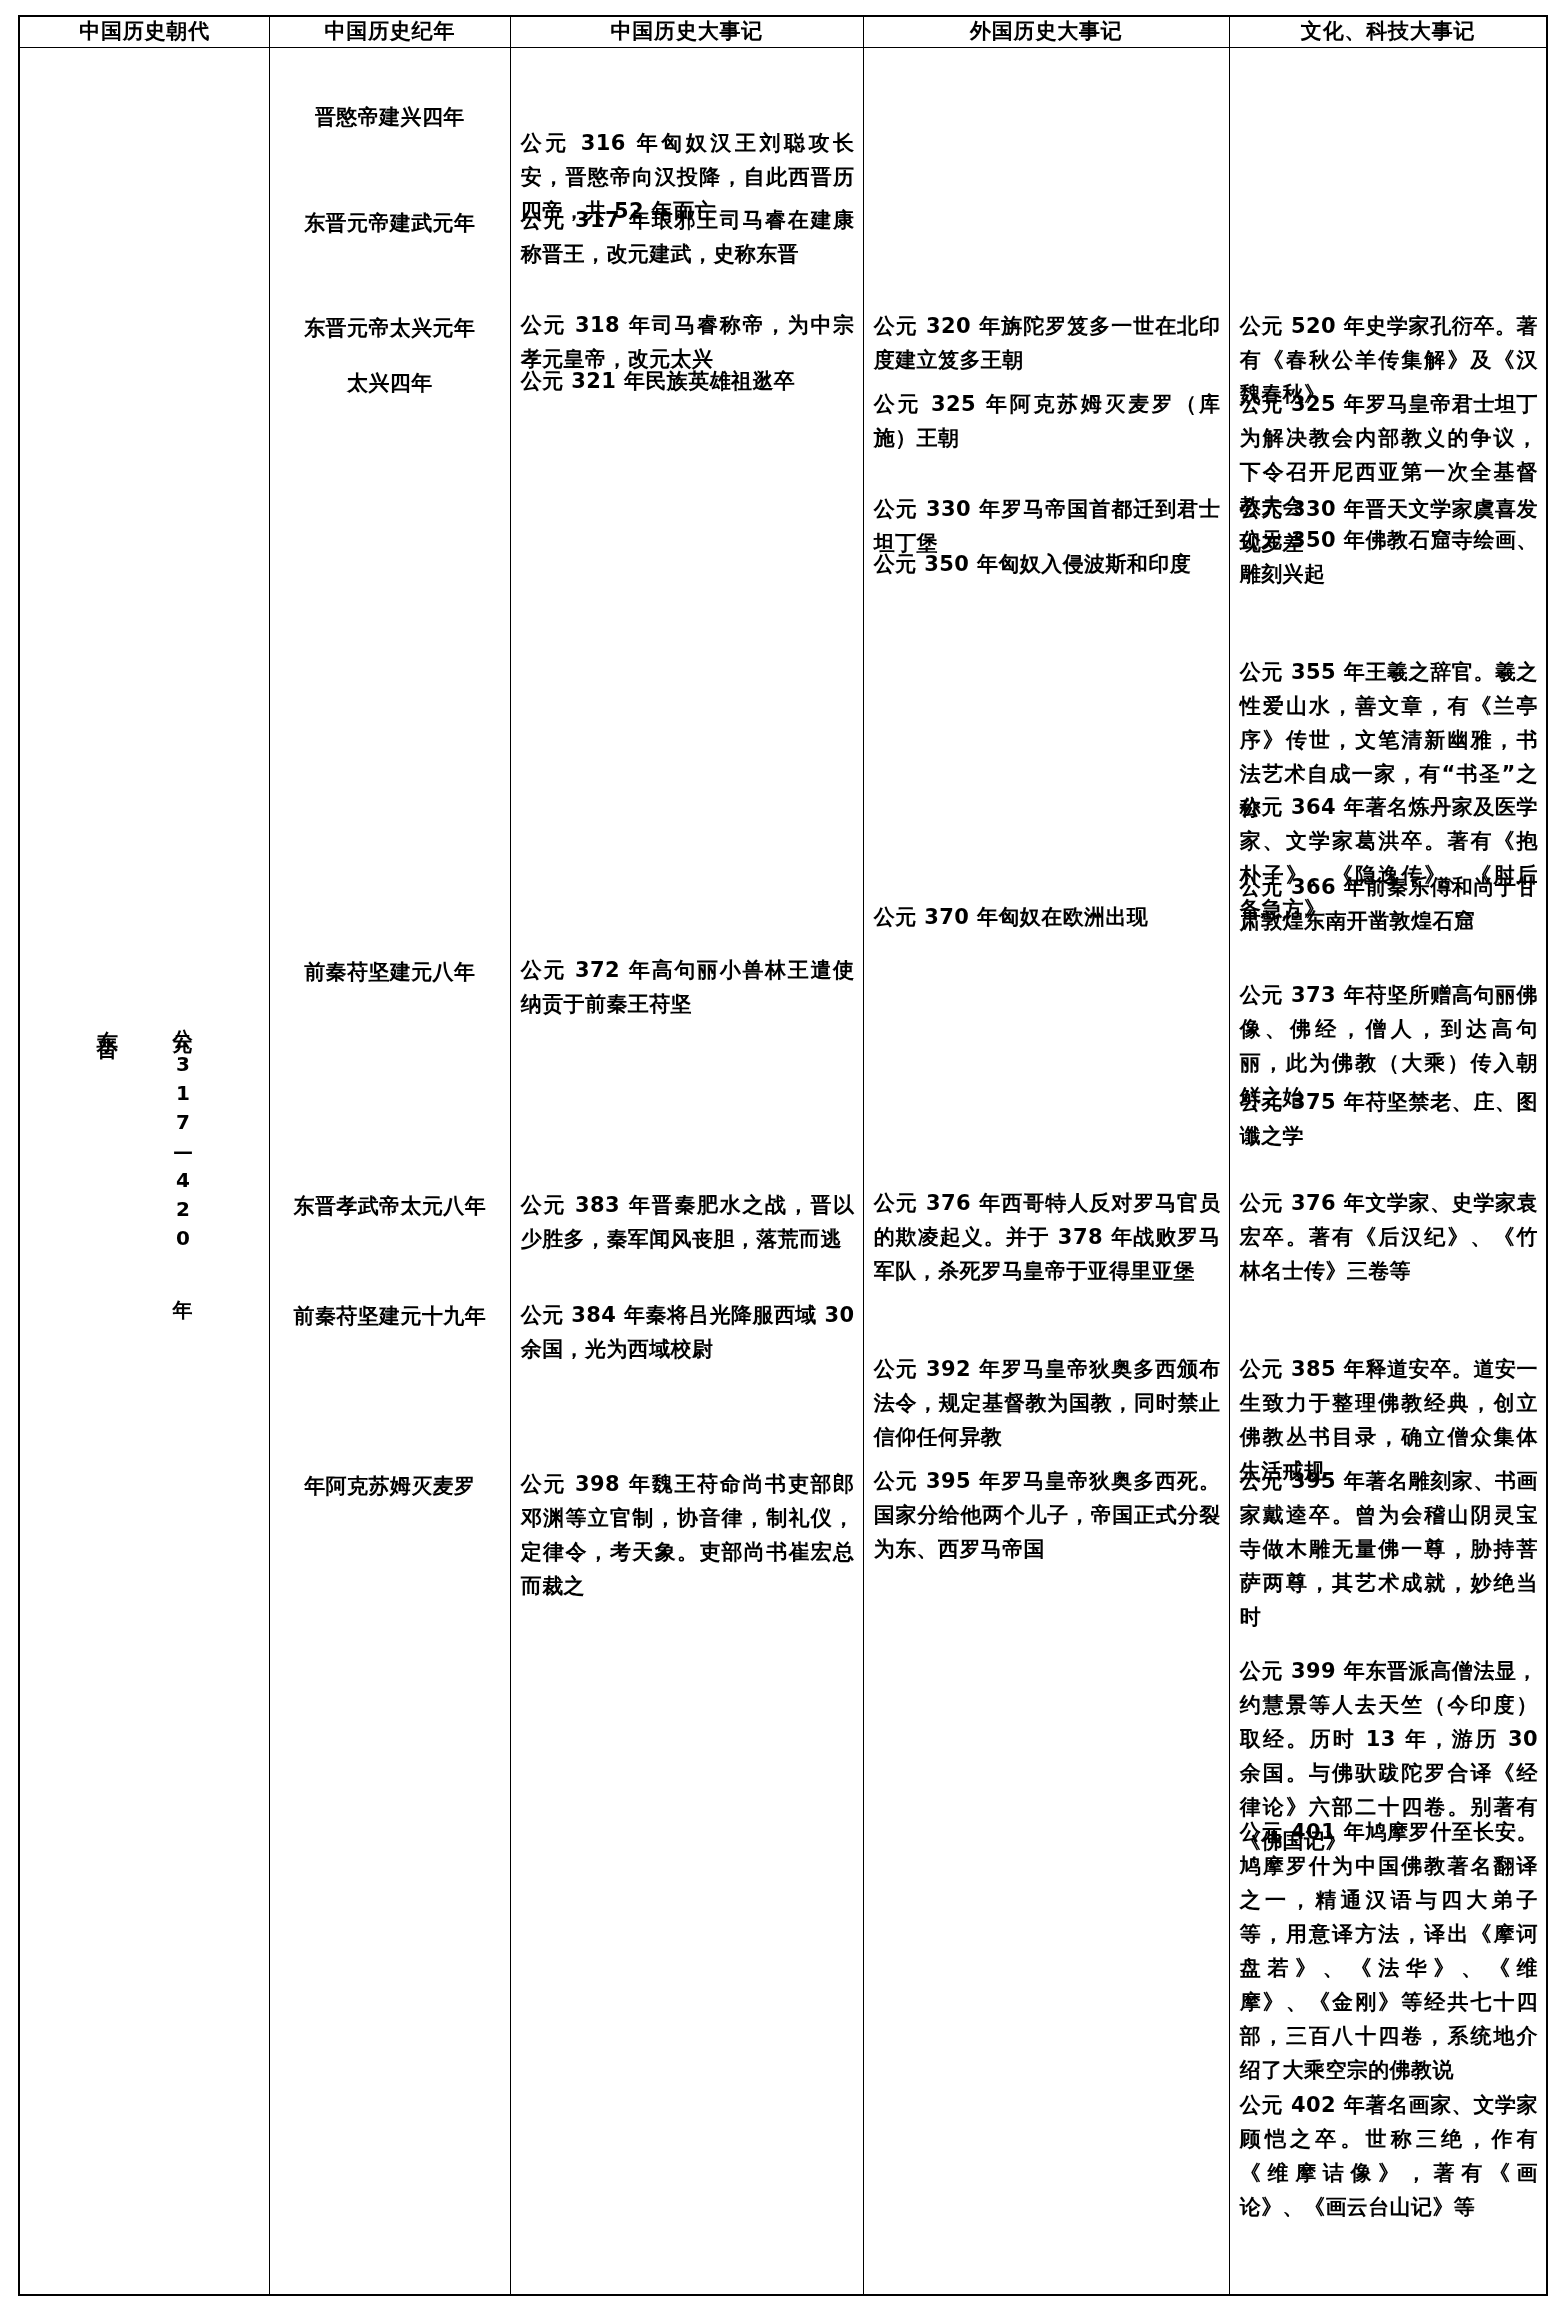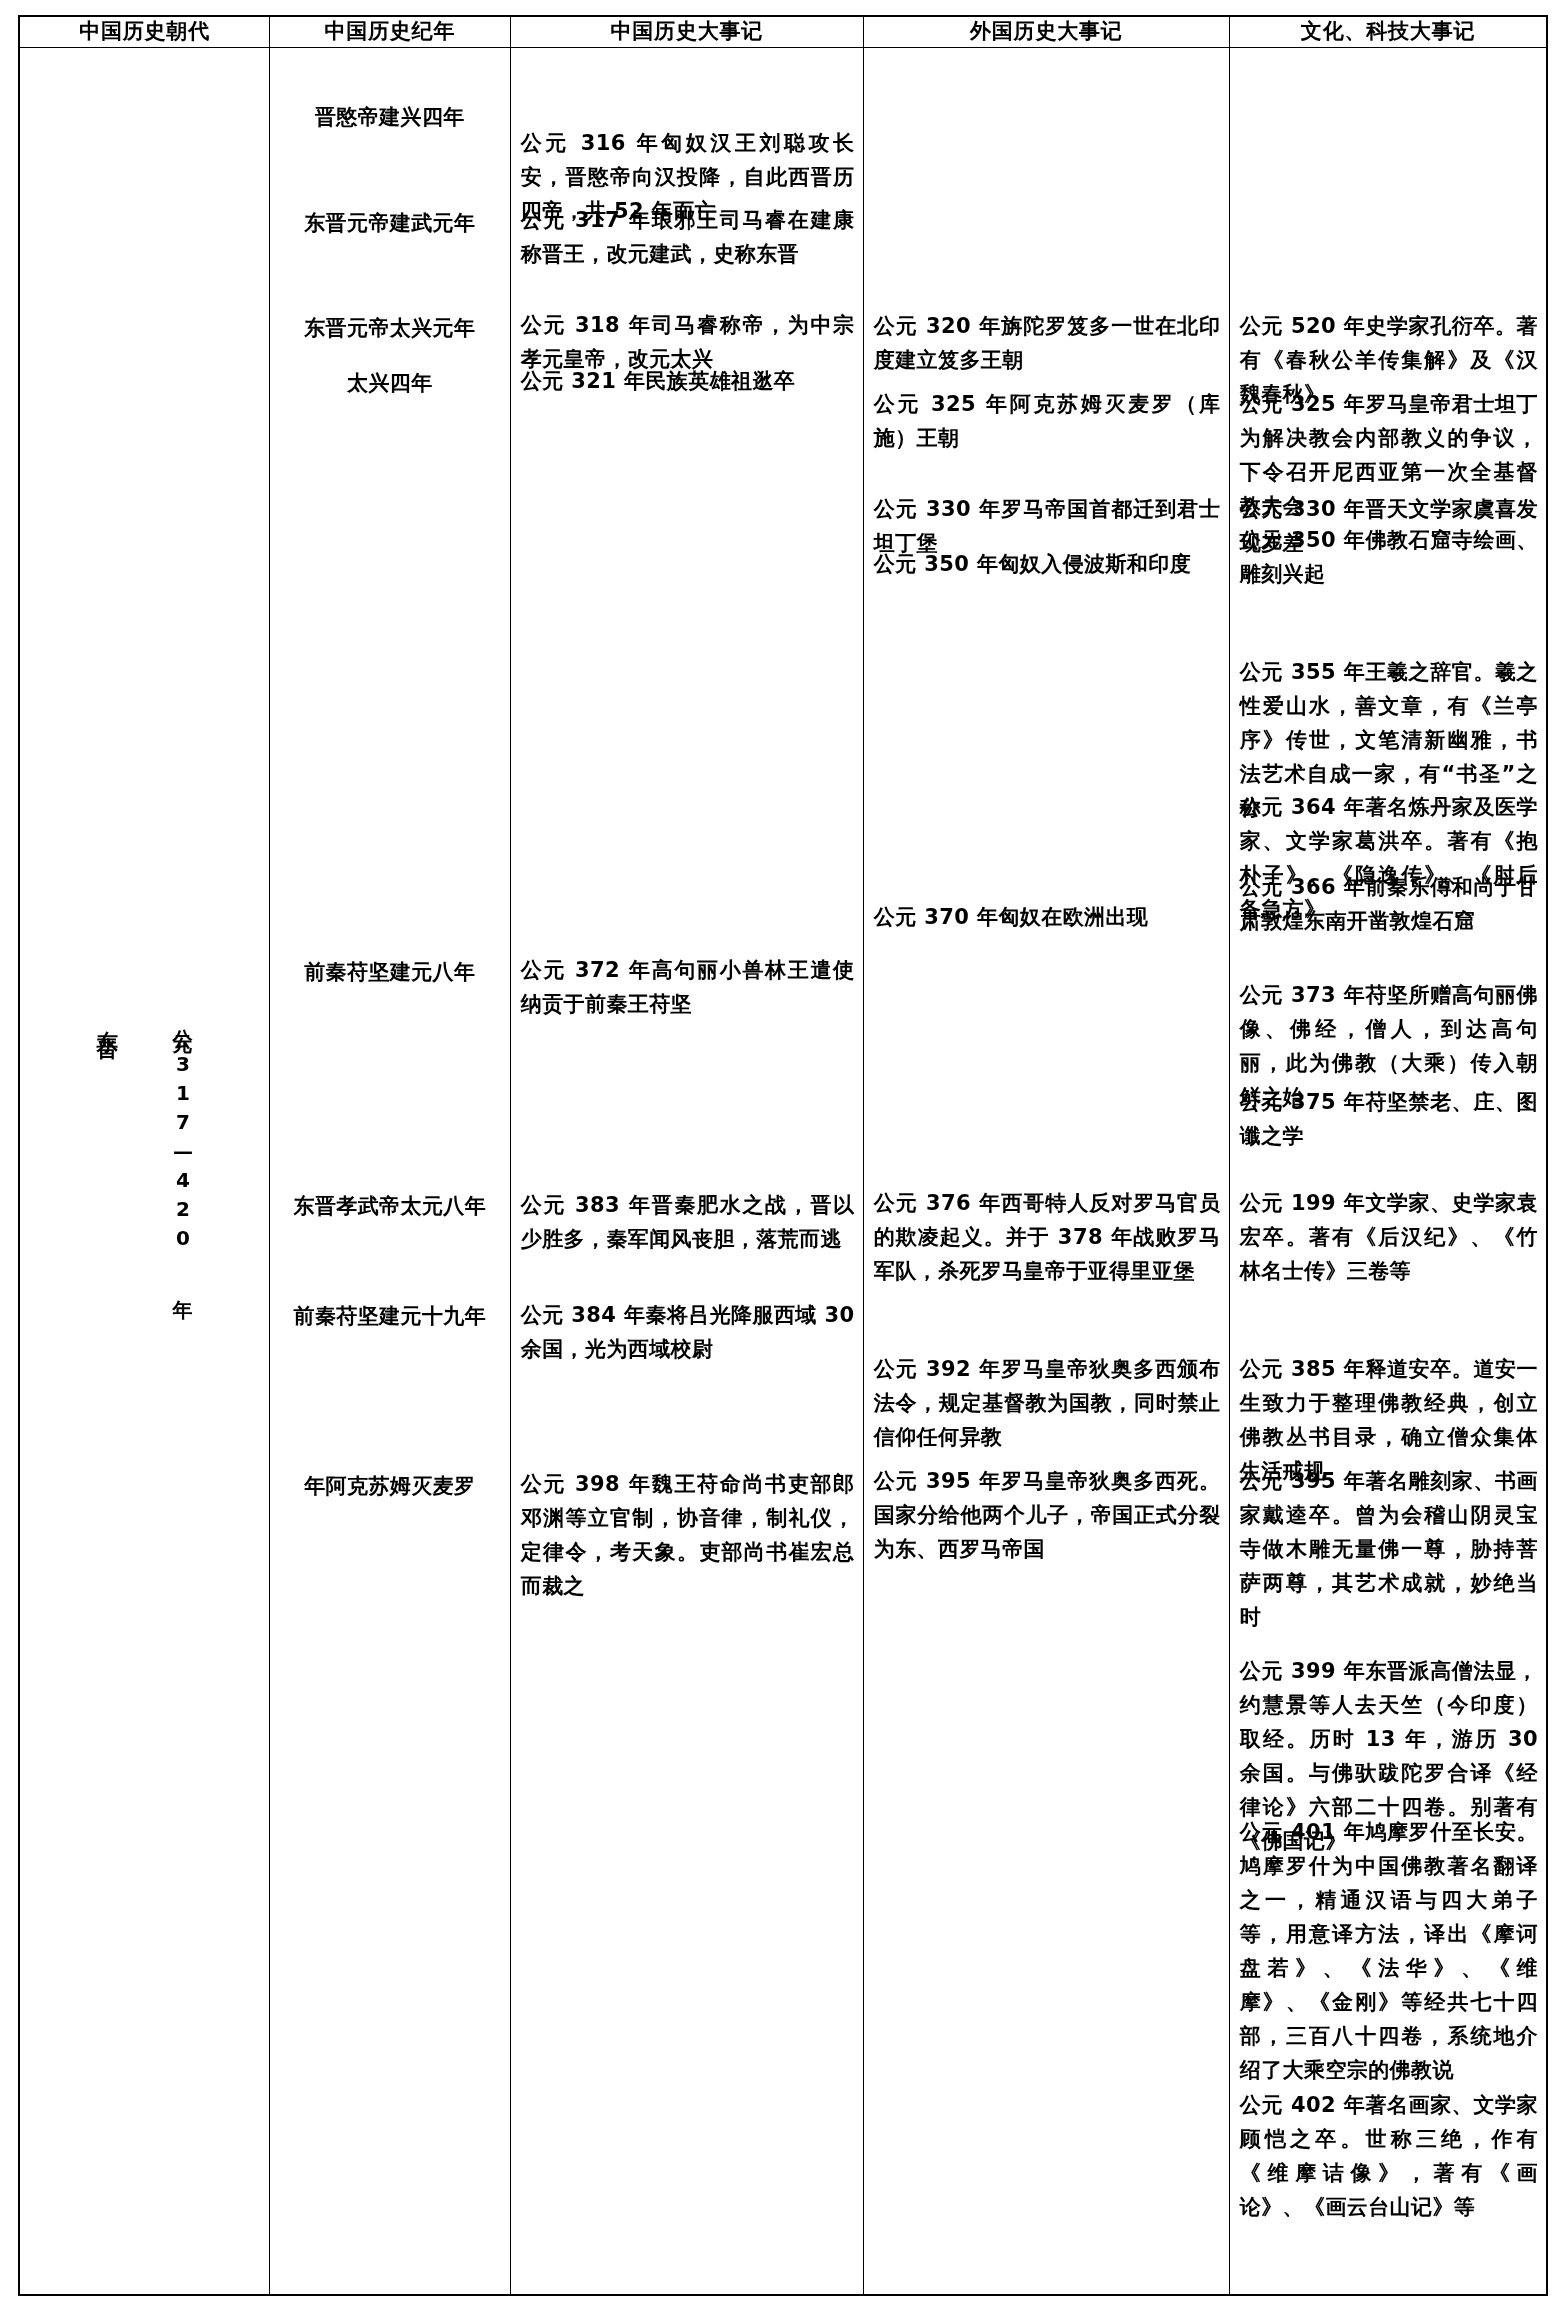--- a/index.html
+++ b/index.html
@@ -175,21 +175,21 @@
           <div class="cellstack spacer-cell" id="col-culture">
               <div class="entry" style="top: 261px;">公元 520 年史学家孔衍卒。著有《春秋公羊传集解》及《汉魏春秋》</div>
               <div class="entry" style="top: 339px;">公元 325 年罗马皇帝君士坦丁为解决教会内部教义的争议，下令召开尼西亚第一次全基督教大会</div>
               <div class="entry" style="top: 444px;">公元 330 年晋天文学家虞喜发现岁差</div>
               <div class="entry" style="top: 475px;">公元 350 年佛教石窟寺绘画、雕刻兴起</div>
               <div class="entry" style="top: 607px;">公元 355 年王羲之辞官。羲之性爱山水，善文章，有《兰亭序》传世，文笔清新幽雅，书法艺术自成一家，有“书圣”之称</div>
               <div class="entry" style="top: 742px;">公元 364 年著名炼丹家及医学家、文学家葛洪卒。著有《抱朴子》、《隐逸传》、《肘后备急方》</div>
               <div class="entry" style="top: 822px;">公元 366 年前秦乐僔和尚于甘肃敦煌东南开凿敦煌石窟</div>
               <div class="entry" style="top: 930px;">公元 373 年苻坚所赠高句丽佛像、佛经，僧人，到达高句丽，此为佛教（大乘）传入朝鲜之始</div>
               <div class="entry" style="top: 1037px;">公元 375 年苻坚禁老、庄、图谶之学</div>
-              <div class="entry" style="top: 1138px;">公元 199 年文学家、史学家袁宏卒。著有《后汉纪》、《竹林名士传》三卷等</div>
+              <div class="entry" style="top: 1138px;">公元 376 年文学家、史学家袁宏卒。著有《后汉纪》、《竹林名士传》三卷等</div>
               <div class="entry" style="top: 1304px;">公元 385 年释道安卒。道安一生致力于整理佛教经典，创立佛教丛书目录，确立僧众集体生活戒规</div>
               <div class="entry" style="top: 1416px;">公元 395 年著名雕刻家、书画家戴逵卒。曾为会稽山阴灵宝寺做木雕无量佛一尊，胁持菩萨两尊，其艺术成就，妙绝当时</div>
               <div class="entry" style="top: 1606px;">公元 399 年东晋派高僧法显，约慧景等人去天竺（今印度）取经。历时 13 年，游历 30 余国。与佛驮跋陀罗合译《经律论》六部二十四卷。别著有《佛国记》</div>
               <div class="entry" style="top: 1767px;">公元 401 年鸠摩罗什至长安。鸠摩罗什为中国佛教著名翻译之一，精通汉语与四大弟子等，用意译方法，译出《摩诃盘若》、《法华》、《维摩》、《金刚》等经共七十四部，三百八十四卷，系统地介绍了大乘空宗的佛教说</div>
               <div class="entry" style="top: 2040px;">公元 402 年著名画家、文学家顾恺之卒。世称三绝，作有《维摩诘像》，著有《画论》、《画云台山记》等</div>
             </div>
         </td>
       </tr>
     </tbody>
   </table>

